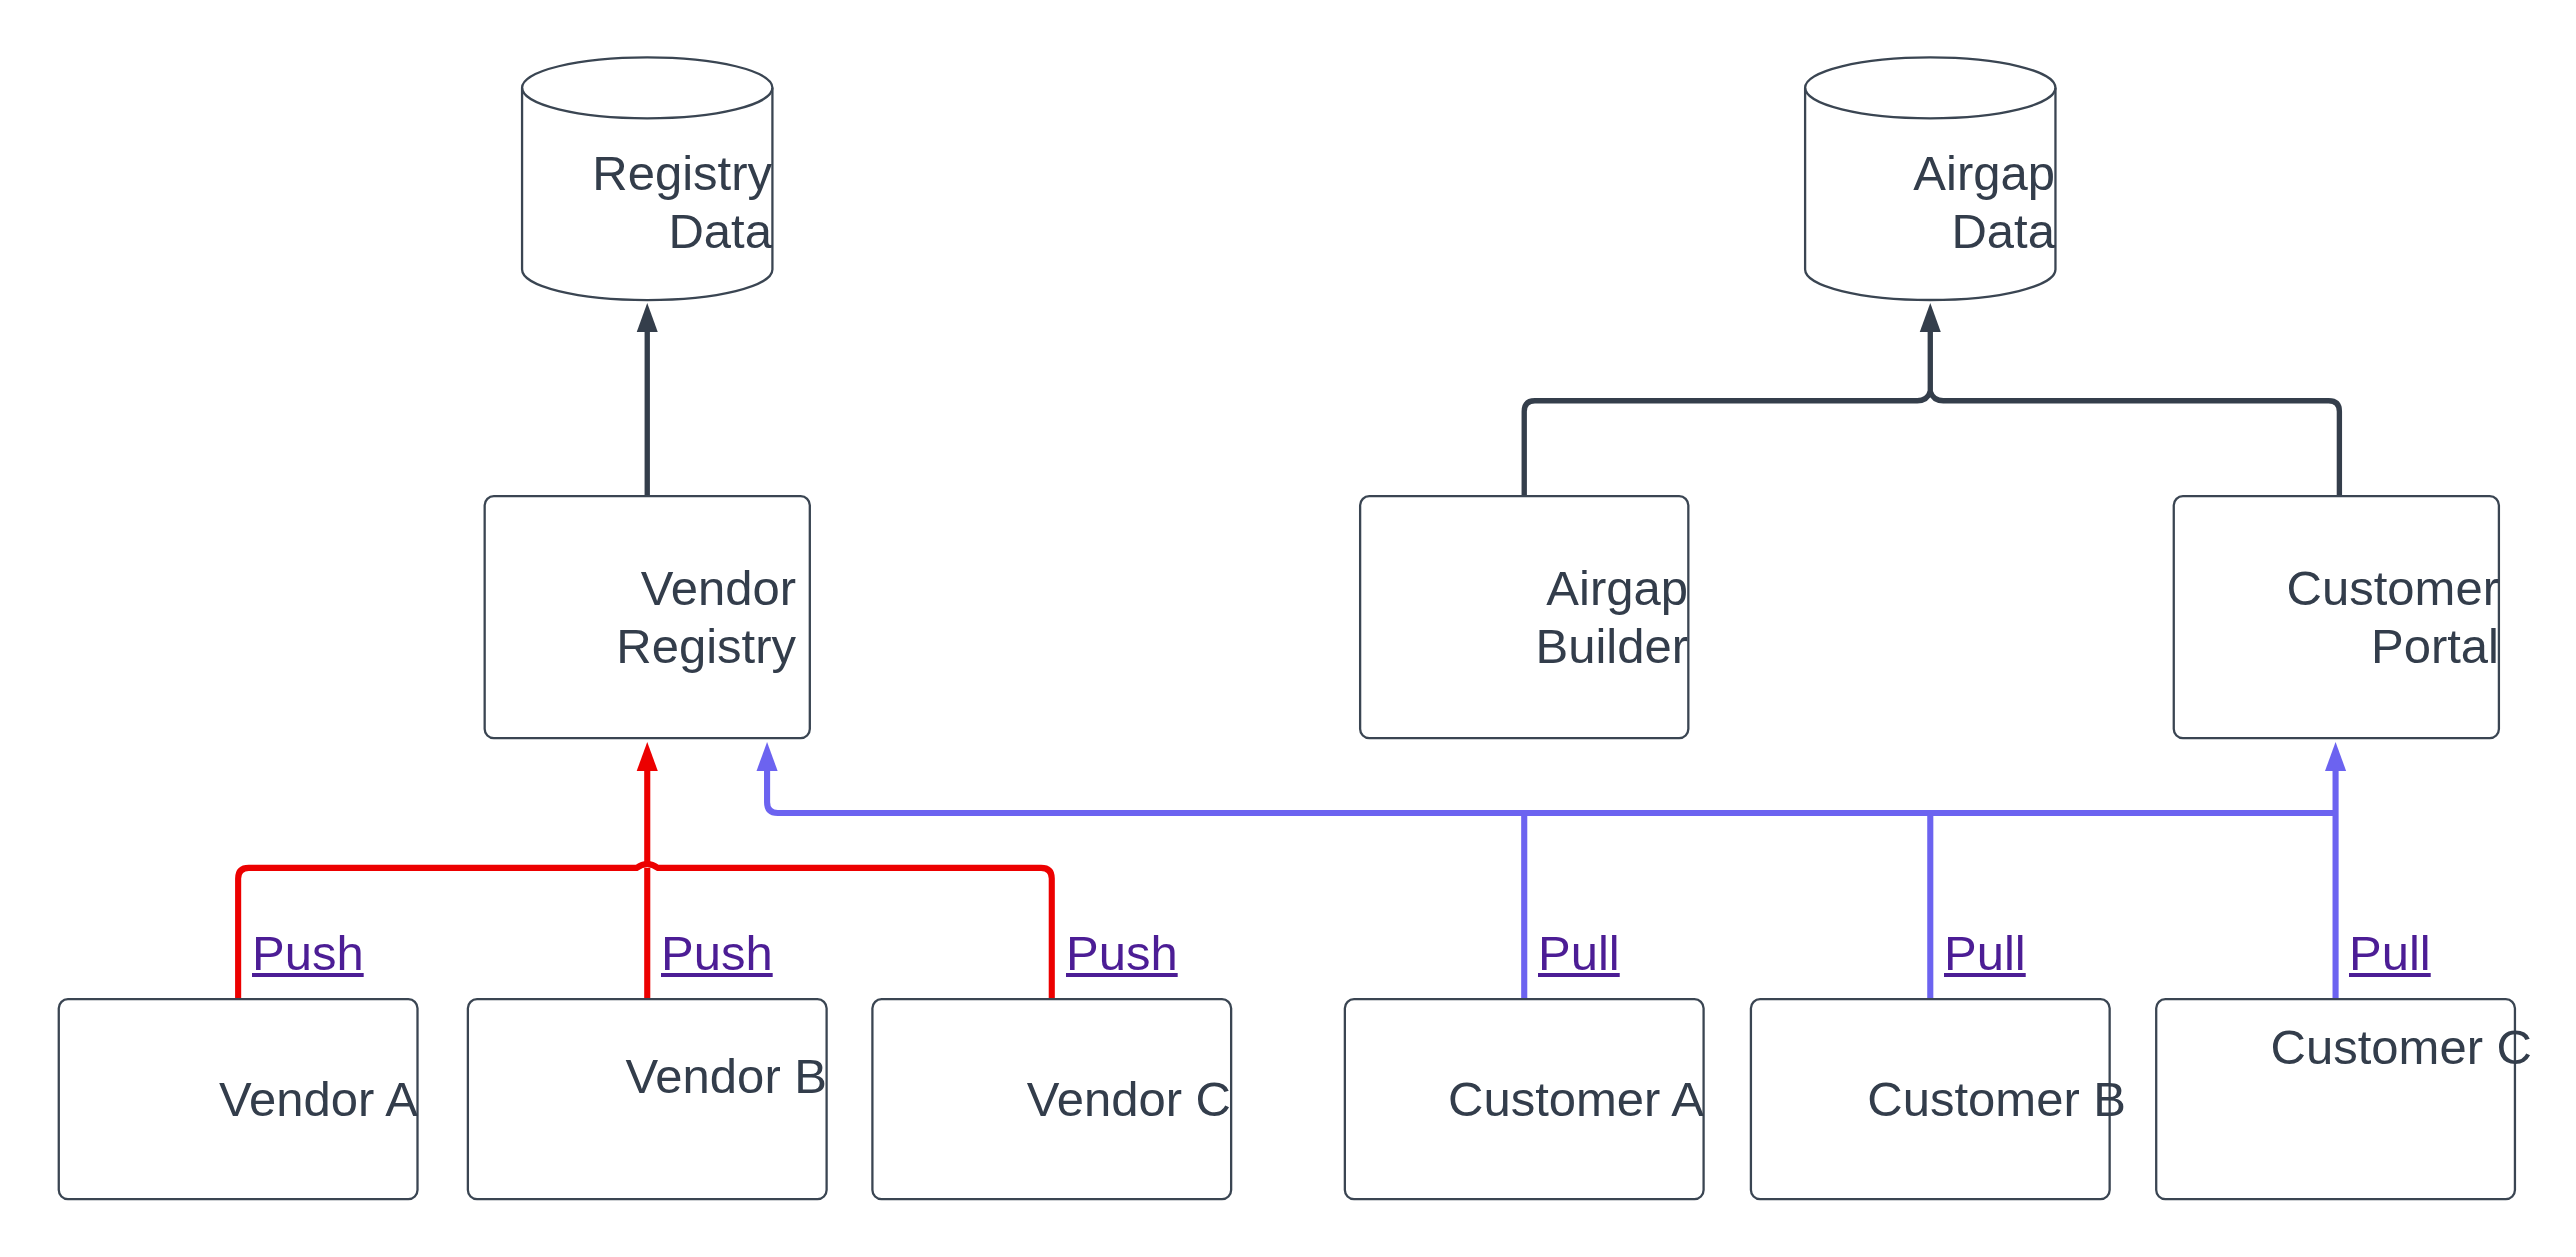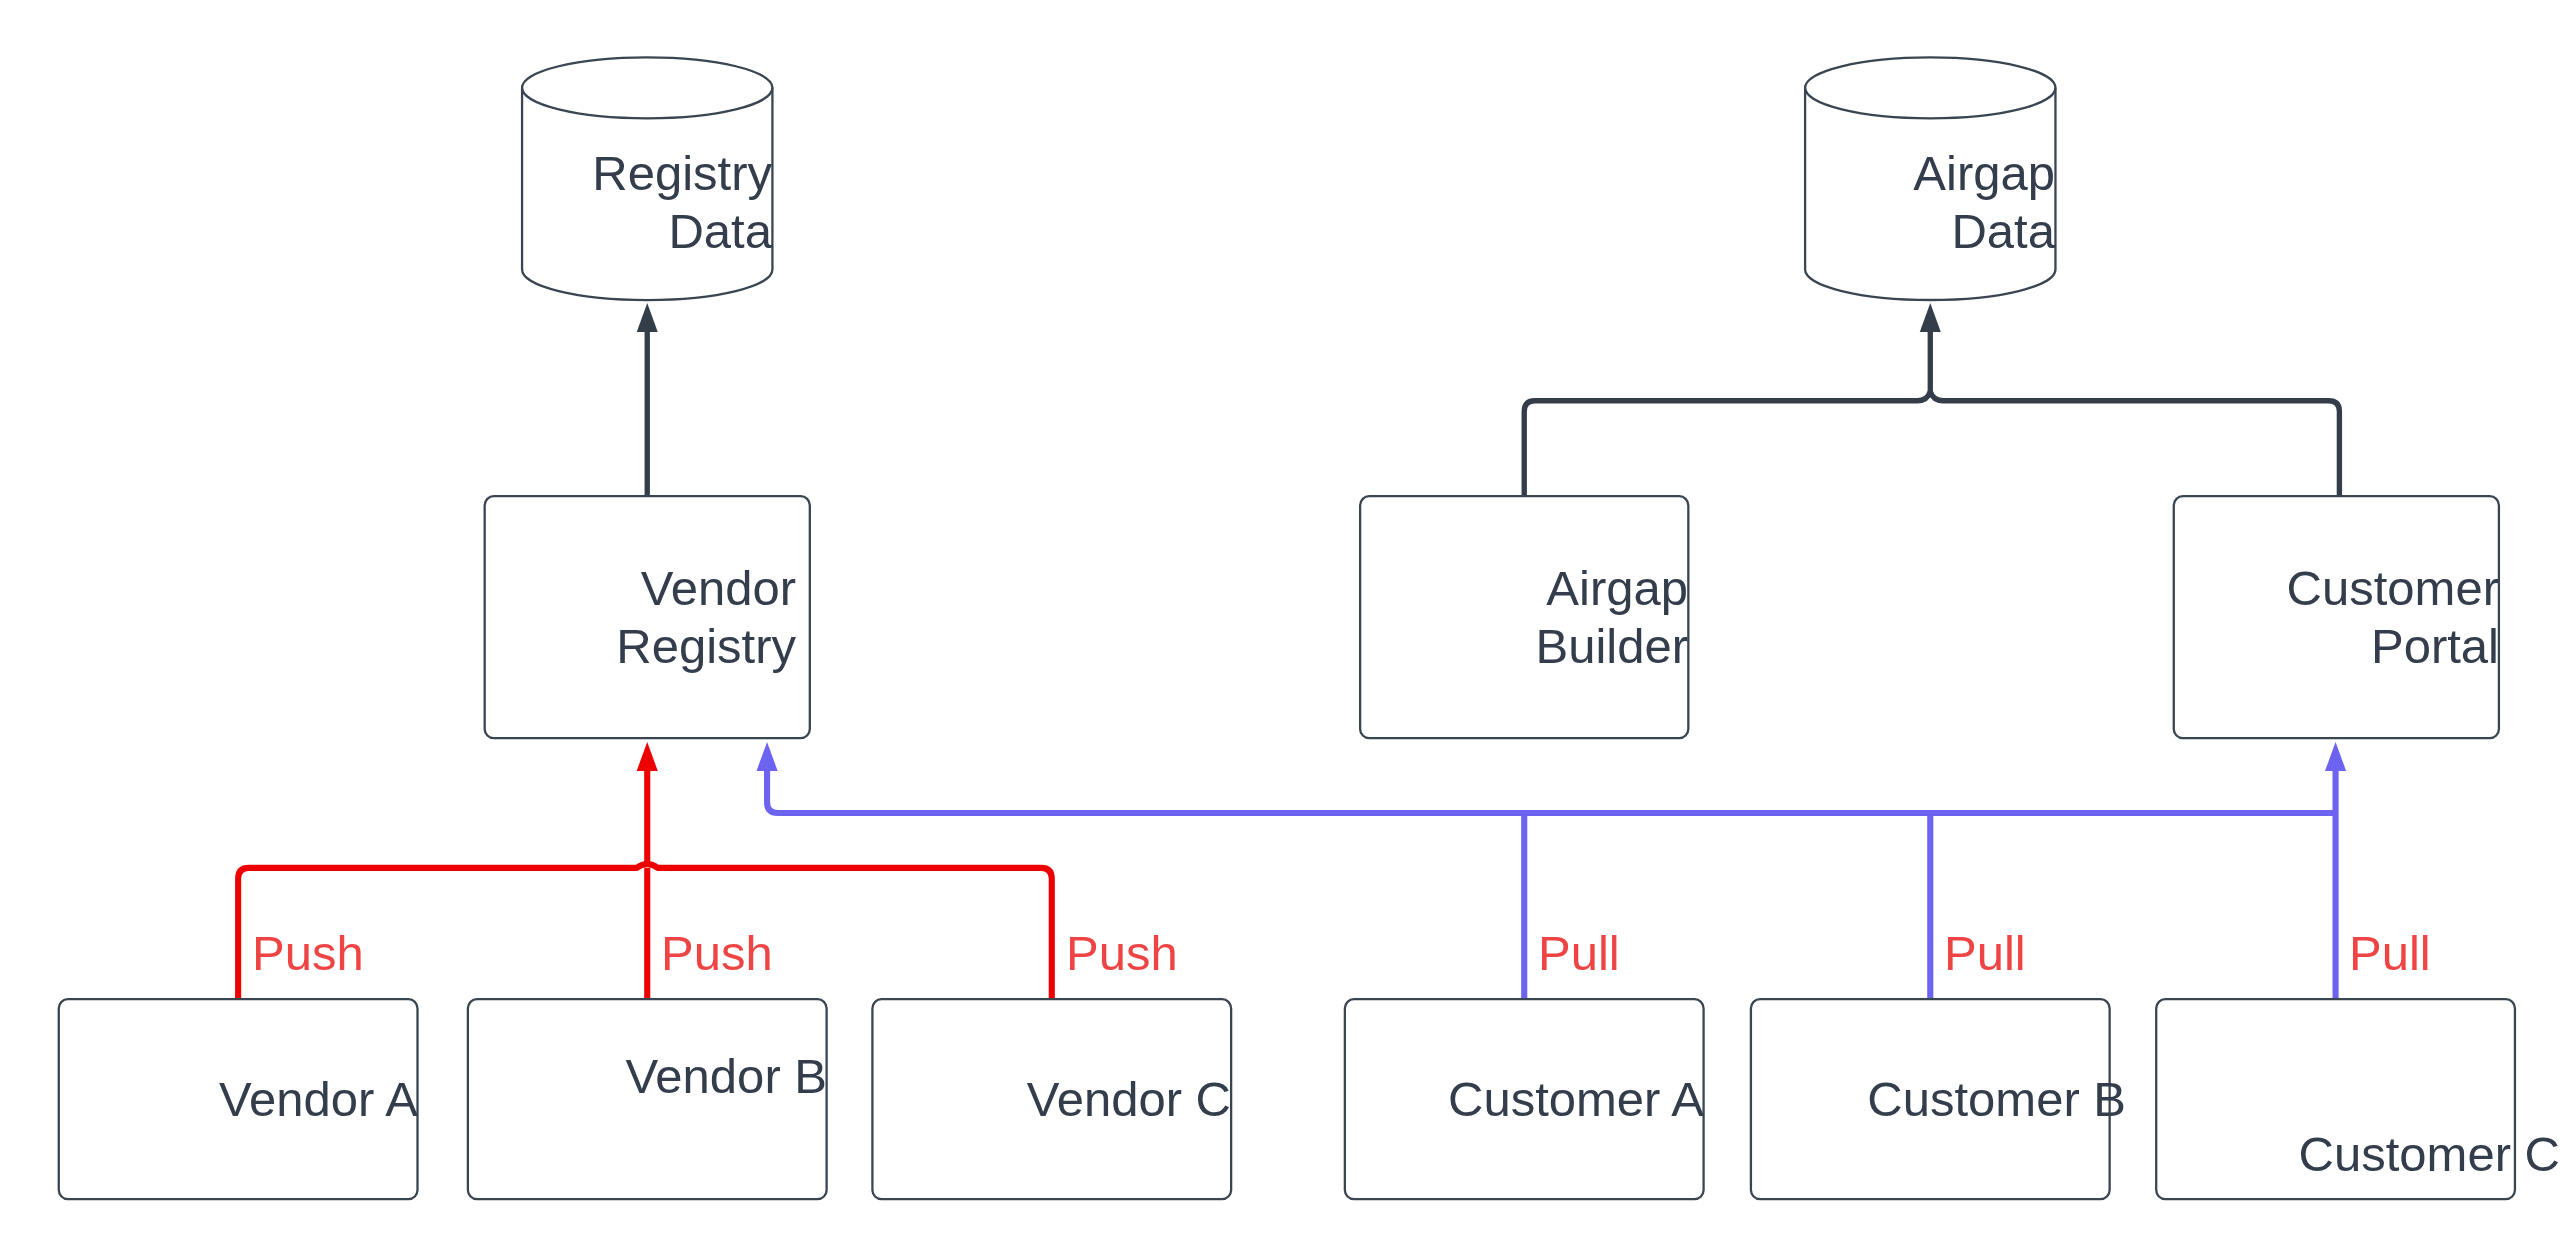--- a/index.html
+++ b/index.html
@@ -27,25 +27,26 @@
     justify-content: center;
     text-align: center;
     color: #333d4b;
     font-size: 49px;
     line-height: 58px;
     white-space: nowrap;
     pointer-events: none;
   }
   .edge-label {
     position: absolute;
-    color: #ef4444;
+    color: #4c1d95;
     font-size: 49px;
     line-height: 58px;
     white-space: nowrap;
     pointer-events: none;
+    text-decoration: underline;
   }
 </style>
 </head>
 <body>
 
 <div class="canvas">
 
   <svg class="wires" width="2576" height="1258" viewBox="0 0 3375 1648">
     <defs>
       <marker id="arrow-dark" viewBox="0 0 24 24" refX="2" refY="12" markerWidth="42" markerHeight="42" markerUnits="userSpaceOnUse" orient="auto">
@@ -126,21 +127,21 @@
   <div class="node-label" style="left:2174px; top:496px; width:325px; height:242px;">
     <span>Customer</span>
     <span>Portal</span>
   </div>
 
   <div class="node-label" style="left:59px; top:999px; width:359px; height:200px;">Vendor A</div>
   <div class="node-label" style="left:468px; top:999px; width:359px; height:154px;">Vendor B</div>
   <div class="node-label" style="left:872px; top:999px; width:359px; height:200px;">Vendor C</div>
   <div class="node-label" style="left:1345px; top:999px; width:359px; height:200px;border-radius:21px;">Customer A</div>
   <div class="node-label" style="left:1751px; top:999px; width:359px; height:200px;padding-left:16px;">Customer B</div>
-  <div class="node-label" style="left:2156px; top:1054px; width:376px; height:200px;padding-left:28px;">Customer C</div>
+  <div class="node-label" style="left:2156px; top:947px; width:376px; height:200px;">Customer C</div>
 
   <div class="edge-label" style="left:252px; top:924px;">Push</div>
   <div class="edge-label" style="left:661px; top:924px;">Push</div>
   <div class="edge-label" style="left:1066px; top:924px;">Push</div>
   <div class="edge-label" style="left:1538px; top:924px;">Pull</div>
   <div class="edge-label" style="left:1944px; top:924px;">Pull</div>
   <div class="edge-label" style="left:2349px; top:924px;">Pull</div>
 
 </div>
 

